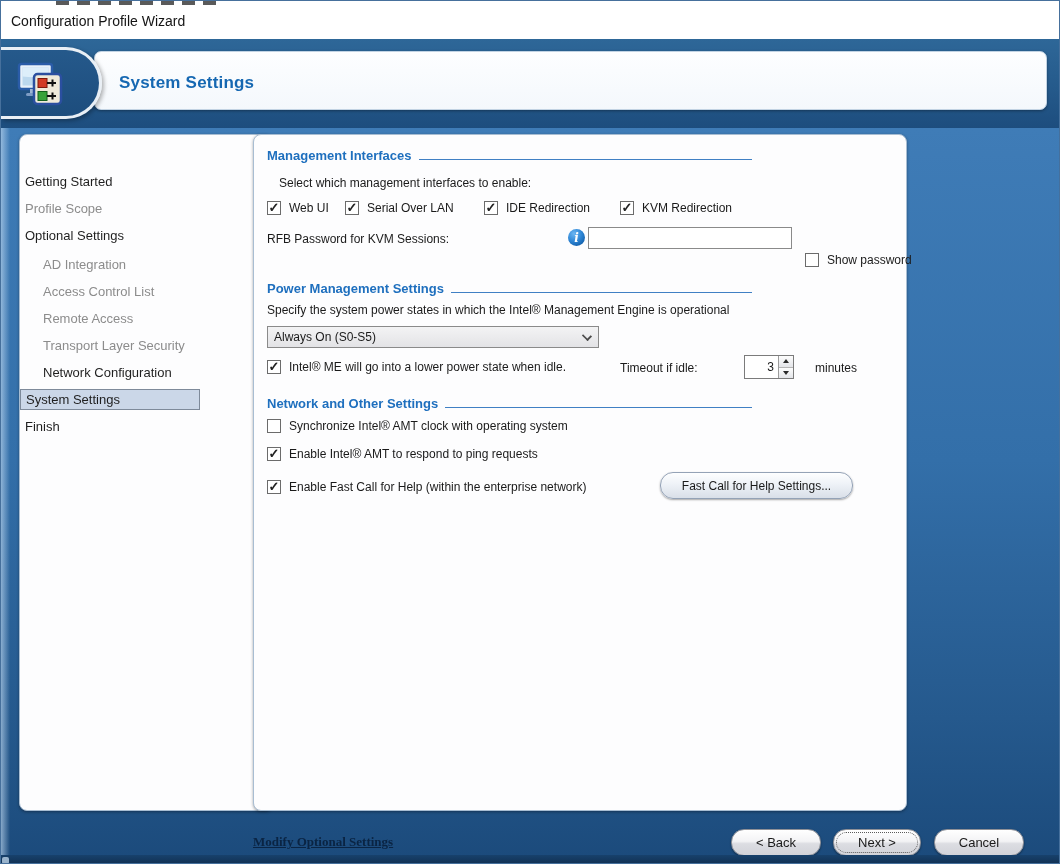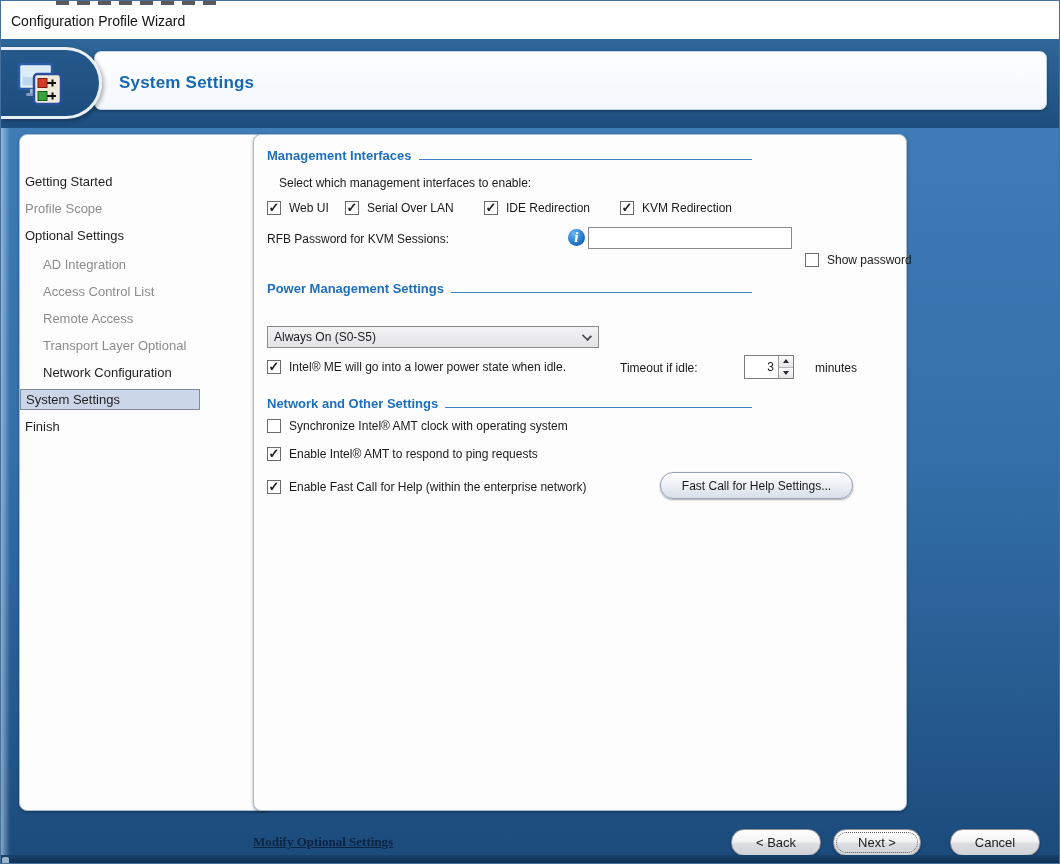--- a/index.html
+++ b/index.html
@@ -190,21 +190,21 @@
   <div class="main-bg">
     <div class="left-glow"></div>
 
     <div class="panel sidebar">
       <div class="nav-item">Getting Started</div>
       <div class="nav-item dim">Profile Scope</div>
       <div class="nav-item">Optional Settings</div>
       <div class="nav-item indent dim gap">AD Integration</div>
       <div class="nav-item indent dim">Access Control List</div>
       <div class="nav-item indent dim">Remote Access</div>
-      <div class="nav-item indent dim">Transport Layer Optional</div>
+      <div class="nav-item indent dim">Transport Layer Security</div>
       <div class="nav-item indent">Network Configuration</div>
       <div class="nav-item selected">System Settings</div>
       <div class="nav-item">Finish</div>
     </div>
 
     <div class="panel content">
 
       <div class="row sec-head" style="top:13px;">
         <span class="h">Management Interfaces</span>
         <span class="rule"></span>
@@ -249,20 +249,21 @@
               <span class="mark"></span>
             </span>
           <span>Show password</span>
         </span>
       </div>
 
       <div class="row sec-head" style="top:139px;margin-top:7px;">
         <span class="h">Power Management Settings</span>
         <span class="rule"></span>
       </div>
+      <div class="row" style="top:168px;">Specify the system power states in which the Intel® Management Engine is operational</div>
 
       <div class="dropdown" style="top:191px;">
         <span>Always On (S0-S5)</span>
         <span class="chev-box">
             <span class="chevron"></span>
           </span>
       </div>
 
       <div class="row" style="top:220px; height:26px;">
         <span class="cb-group" style="left:0; top:5px;">
@@ -313,19 +314,19 @@
           <span>Enable Fast Call for Help (within the enterprise network)</span>
         </span>
         <button class="fc-btn">Fast Call for Help Settings...</button>
       </div>
 
     </div>
 
     <a class="footer-link">Modify Optional Settings</a>
     <button class="pill-btn" style="left:730px; top:701px; width:90px;">&lt; Back</button>
     <button class="pill-btn focused" style="left:832px; top:701px; width:88px;">Next &gt;</button>
-    <button class="pill-btn" style="left:933px; top:701px; width:90px;margin-left:16px;">Cancel</button>
+    <button class="pill-btn" style="left:933px; top:701px; width:90px;">Cancel</button>
 
     <div class="bottom-strip"></div>
     <div class="grip-dot"></div>
   </div>
 
 </div>
 
 </body></html>

